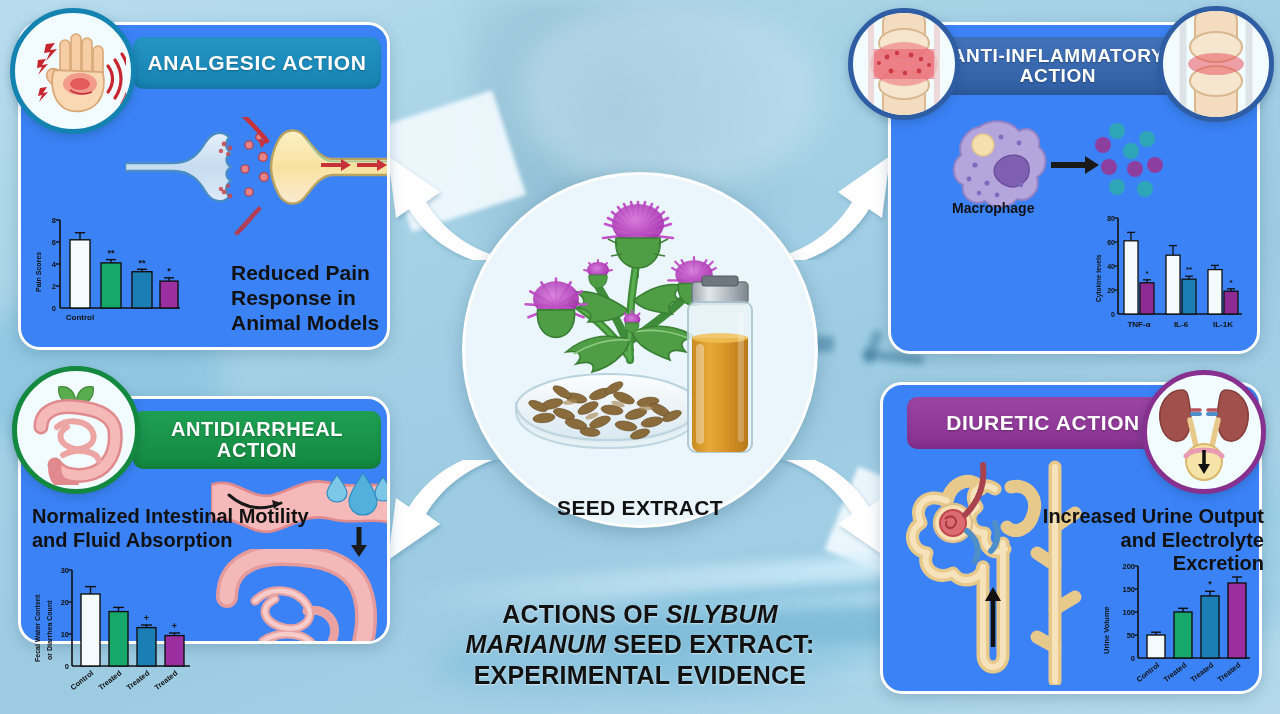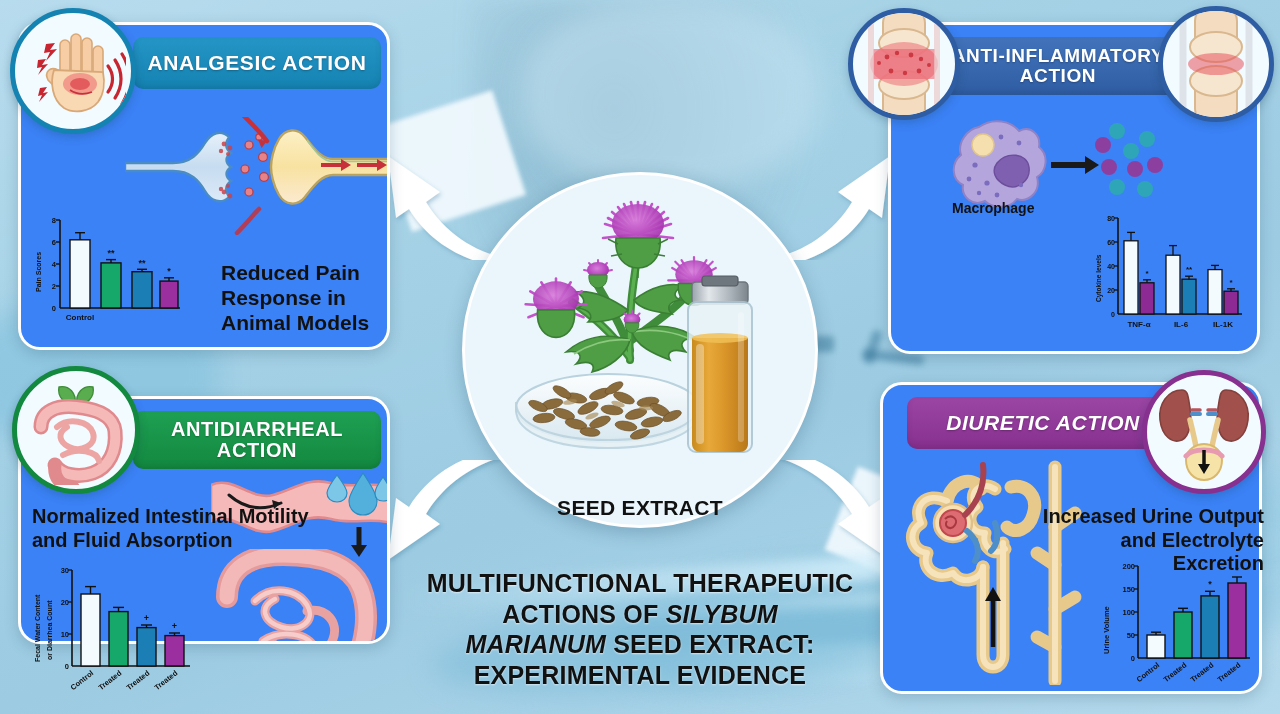--- a/index.html
+++ b/index.html
@@ -53,21 +53,21 @@
     position: absolute;
     background: #3b82f6;
     border-radius: 22px;
     border: 3px solid #ffffff;
     box-shadow: 0 4px 14px rgba(30,70,95,.22);
     overflow: hidden;
   }
   #panel-analgesic       { left: 18px;  top: 22px;  width: 372px; height: 328px; }
   #panel-antiinflam      { left: 888px; top: 22px;  width: 372px; height: 332px; }
   #panel-antidiarrheal   { left: 18px;  top: 396px; width: 372px; height: 248px; }
-  #panel-diuretic        { left: 880px; top: 382px; width: 382px; height: 312px; font-style: italic; }
+  #panel-diuretic        { left: 880px; top: 382px; width: 382px; height: 312px; }
 
   .hdr {
     position: absolute; top: 12px;
     height: 52px; border-radius: 10px;
     display: flex; align-items: center; justify-content: center;
     color: #ffffff; font-weight: bold; letter-spacing: .6px;
     text-align: center; line-height: 1.05;
     text-shadow: 0 1px 2px rgba(0,0,0,.28);
     box-shadow: inset 0 -3px 6px rgba(0,0,0,.10);
   }
@@ -85,21 +85,21 @@
   }
   #ic-hand    { left: 10px;  top: 8px;   width: 126px; height: 126px; border-color: #1583b2; }
   #ic-joint-l { left: 848px; top: 8px;   width: 112px; height: 112px; border-color: #2f5da3; }
   #ic-joint-r { left: 1158px;top: 6px;   width: 116px; height: 116px; border-color: #2f5da3; }
   #ic-gut     { left: 12px;  top: 366px; width: 128px; height: 128px; border-color: #13883f; }
   #ic-kidney  { left: 1142px;top: 370px; width: 124px; height: 124px; border-color: #87308f; }
 
   .panel-text {
     position: absolute; font-weight: bold; color: #111; line-height: 1.18;
   }
-  #txt-analgesic    { left: 200px; top: 236px; width: 160px; font-size: 21px; }
+  #txt-analgesic    { left: 210px; top: 236px; width: 160px; font-size: 21px; }
   #txt-antiinflam   { left: 944px; top: 240px; width: 142px; font-size: 21px; }
   #txt-antidiarrheal{ left: 32px;  top: 505px; width: 286px; font-size: 20px; }
   #txt-diuretic     { left: 1038px;top: 505px; width: 226px; font-size: 20px; text-align: right; }
   #lbl-macrophage   { position:absolute; left: 952px; top: 200px; font-size: 14px; font-weight: bold; color:#111; }
 
   
   #center-circle {
     position: absolute; left: 462px; top: 172px; width: 356px; height: 356px;
     border-radius: 50%; background: #eaf6fc;
     border: 3px solid #ffffff;
@@ -818,19 +818,19 @@
       <rect x="52" y="30" width="6" height="130" rx="3" fill="#ffffff" opacity=".25"></rect>
     </g>
   </svg>
 
   <div id="center-label">
     <br>
     <span>SEED EXTRACT</span>
   </div>
 
   <div id="main-title">
-    <span>MULTIFUNCTIONAL THERAPEUTIC</span><br>
+    <br>
     <span>ACTIONS OF </span><em>SILYBUM</em><br>
     <em>MARIANUM</em><span> SEED EXTRACT:</span><br>
     <span>EXPERIMENTAL EVIDENCE</span>
   </div>
 
 </div>
 
 </body></html>

